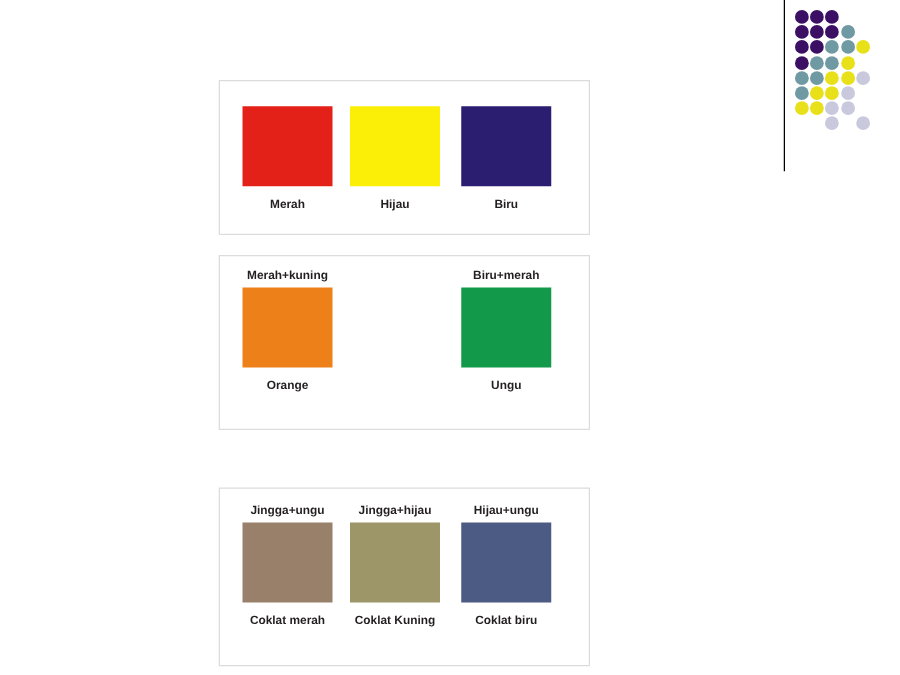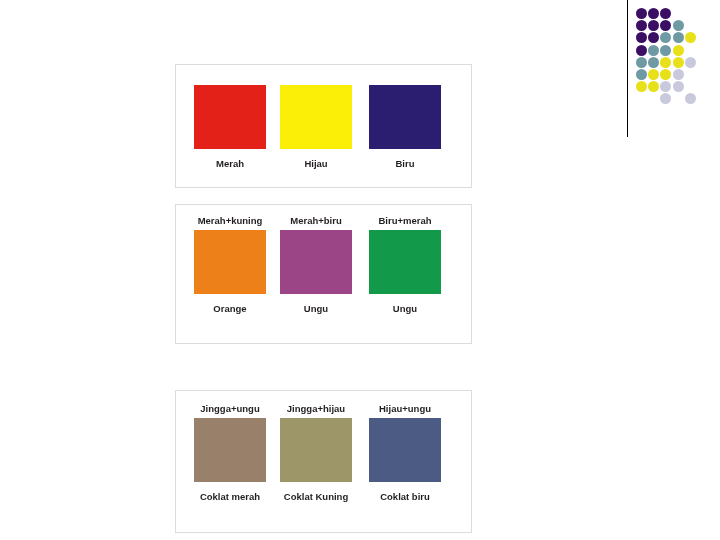--- a/index.html
+++ b/index.html
@@ -173,25 +173,20 @@
 
   <div class="panel" id="panel-2">
     <div class="swatch-row">
 
       <div class="swatch-cell cell-0">
         <div class="mix-label">Merah+kuning</div>
         <div class="swatch" style="background: rgb(238, 128, 25);"></div>
         <div class="name-label">Orange</div>
       </div>
 
-      <div class="swatch-cell cell-1">
-        <div class="mix-label">Merah+biru</div>
-        <div class="swatch" style="background: rgb(156, 69, 134);"></div>
-        <div class="name-label">Ungu</div>
-      </div>
 
       <div class="swatch-cell cell-2">
         <div class="mix-label">Biru+merah</div>
         <div class="swatch" style="background: rgb(18, 153, 73);"></div>
         <div class="name-label">Ungu</div>
       </div>
 
     </div>
   </div>
 

